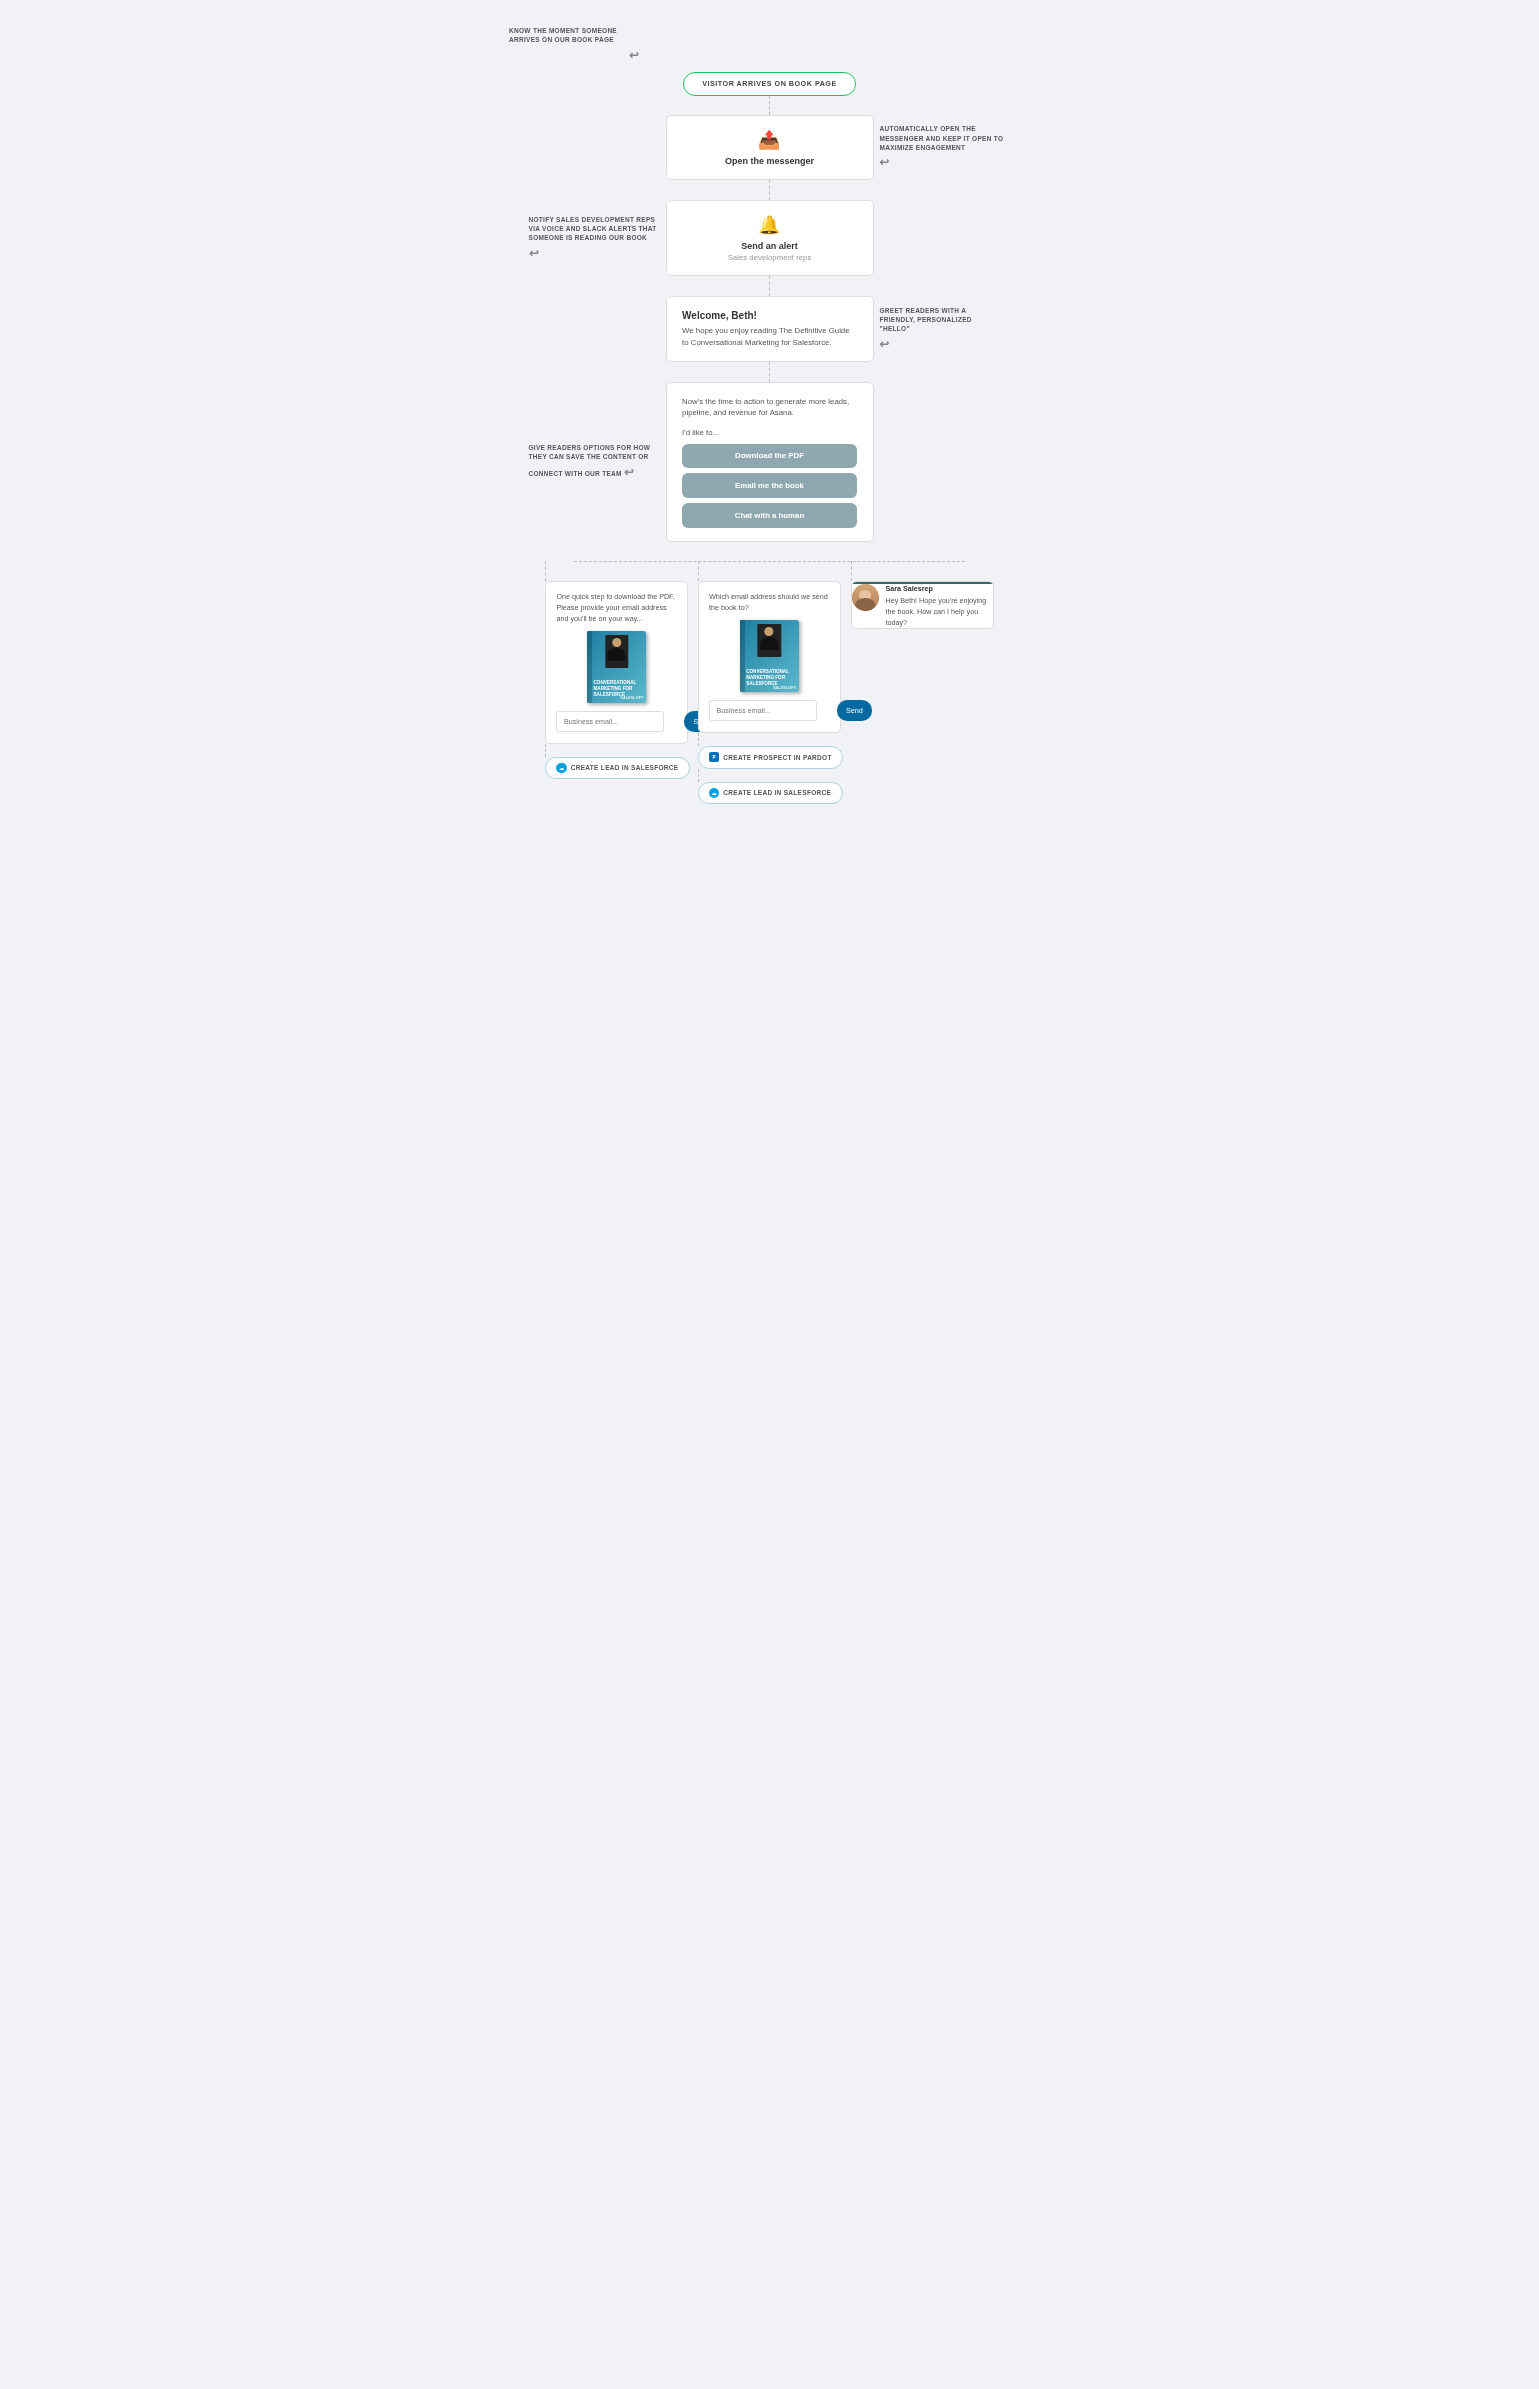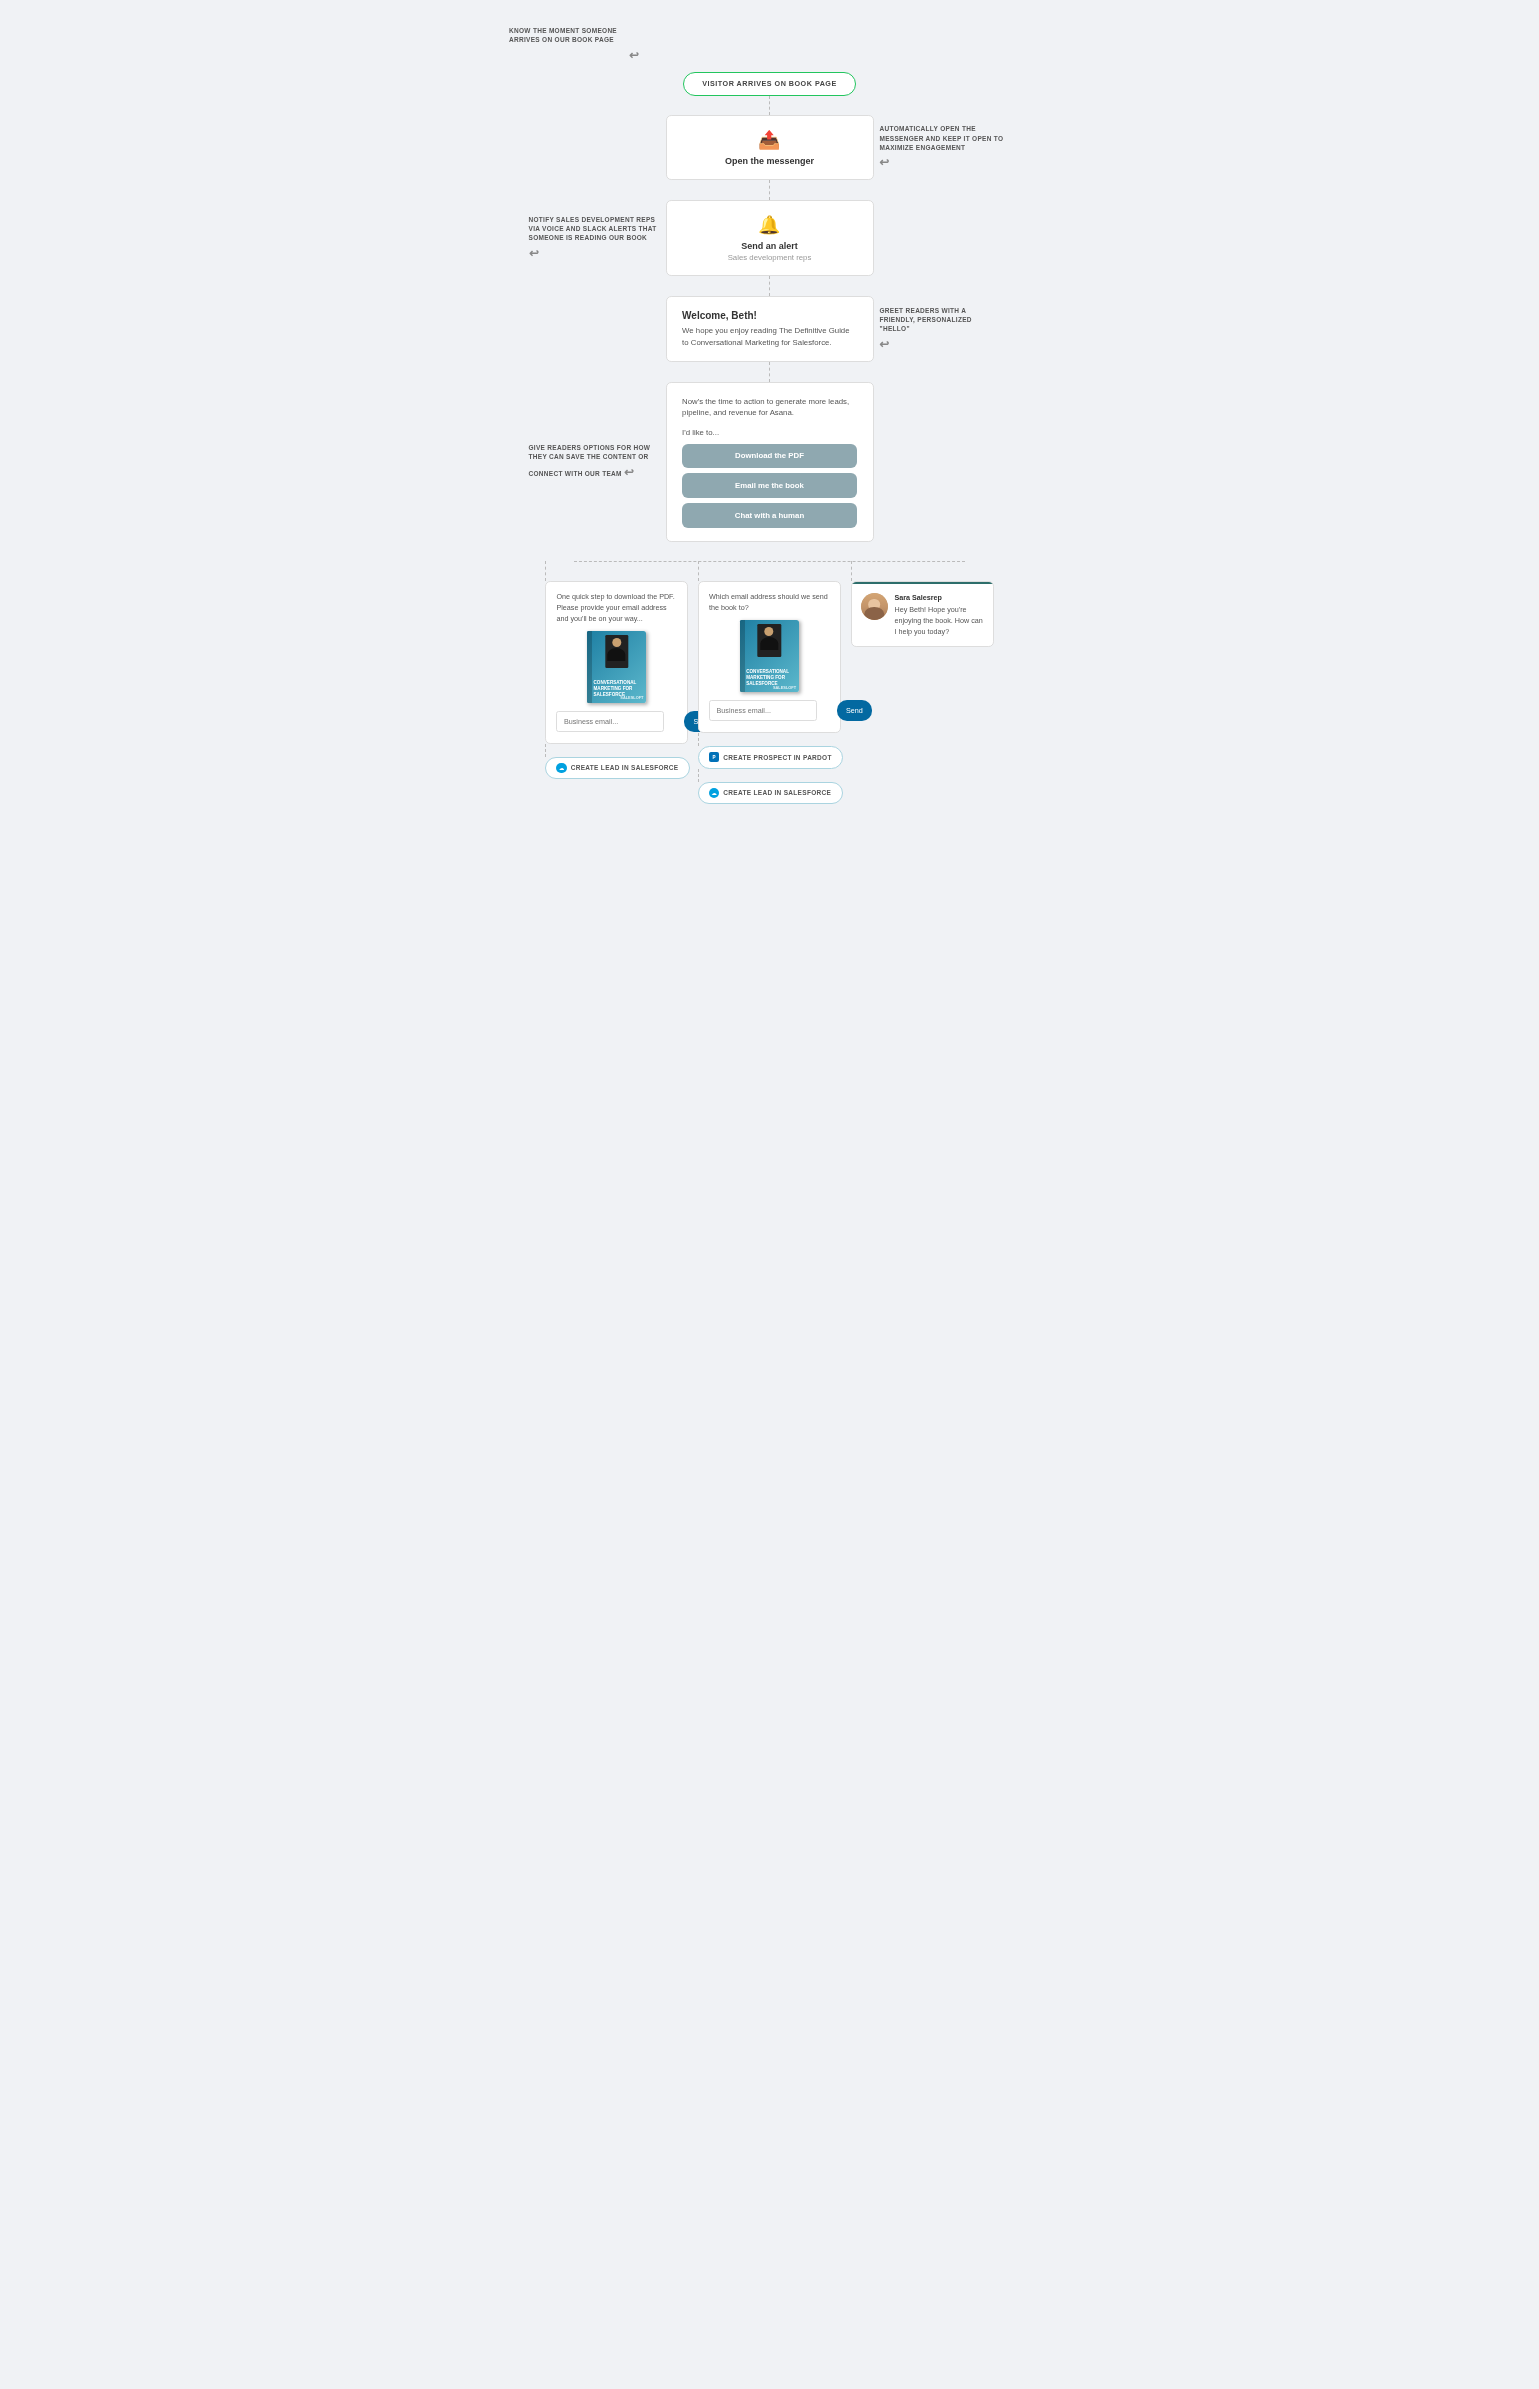--- a/index.html
+++ b/index.html
@@ -275,21 +275,21 @@
       max-width: 143px;
       flex: 1;
     }
 
     .chat-header {
       height: 2.6px;
       background: #2d6e6b;
     }
 
     .chat-body {
-      padding: 9px;
+      padding: 0;
     }
 
     .chat-agent-row {
       display: flex;
       gap: 6.5px;
       align-items: flex-start;
     }
 
     .agent-avatar {
       width: 27px;

